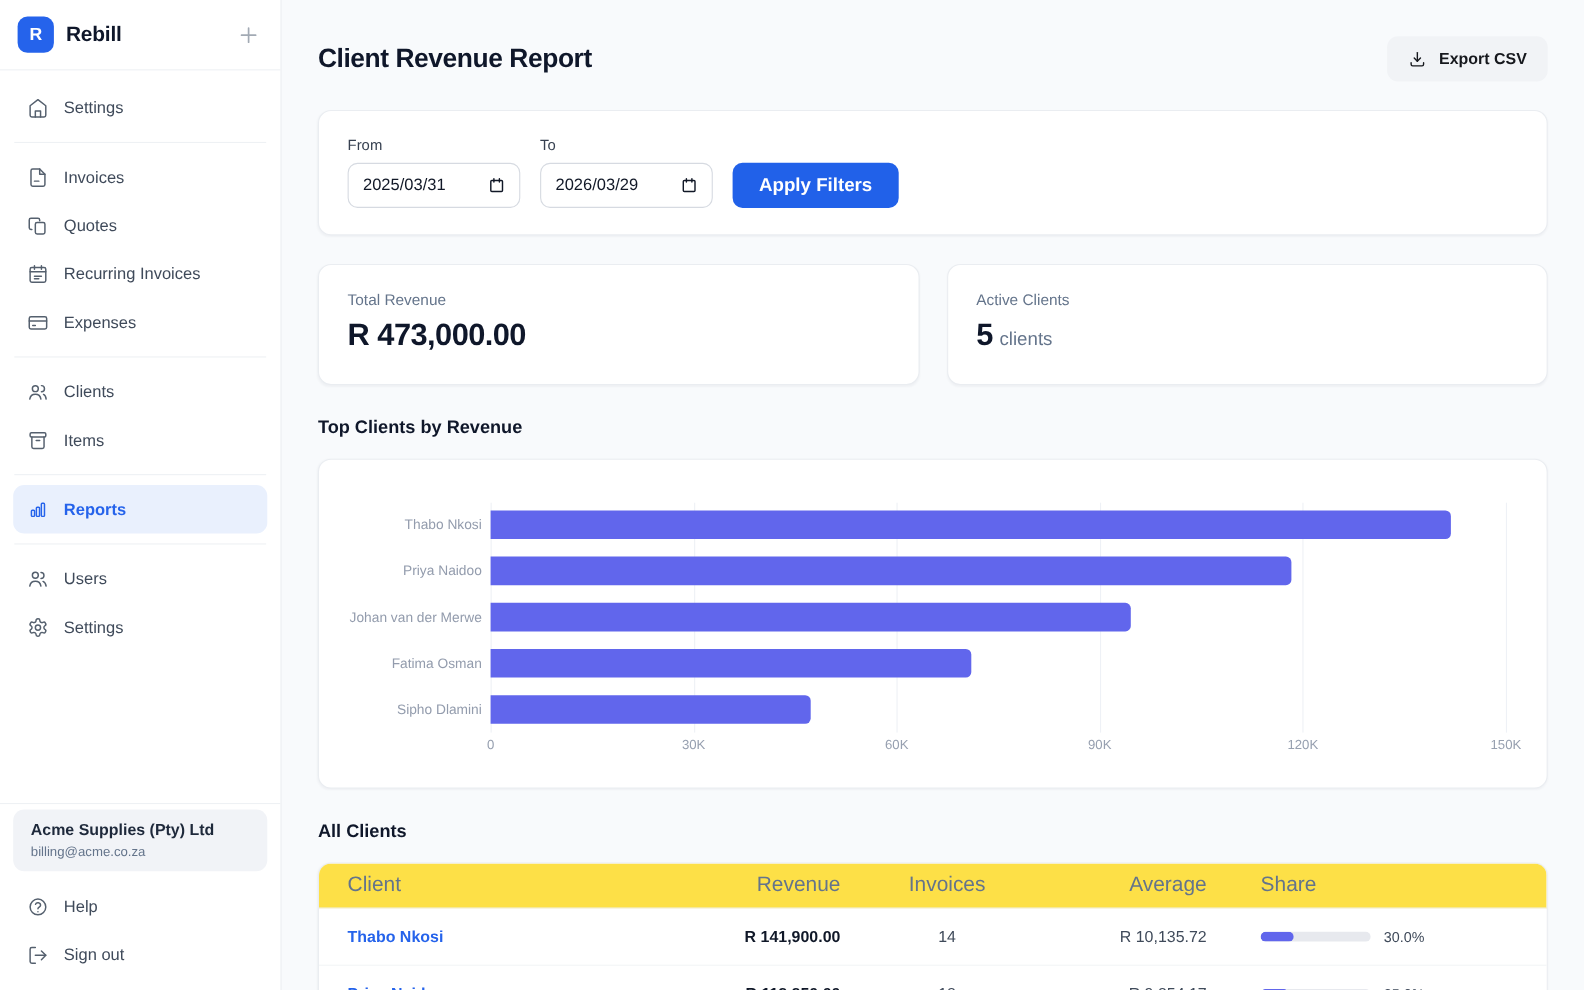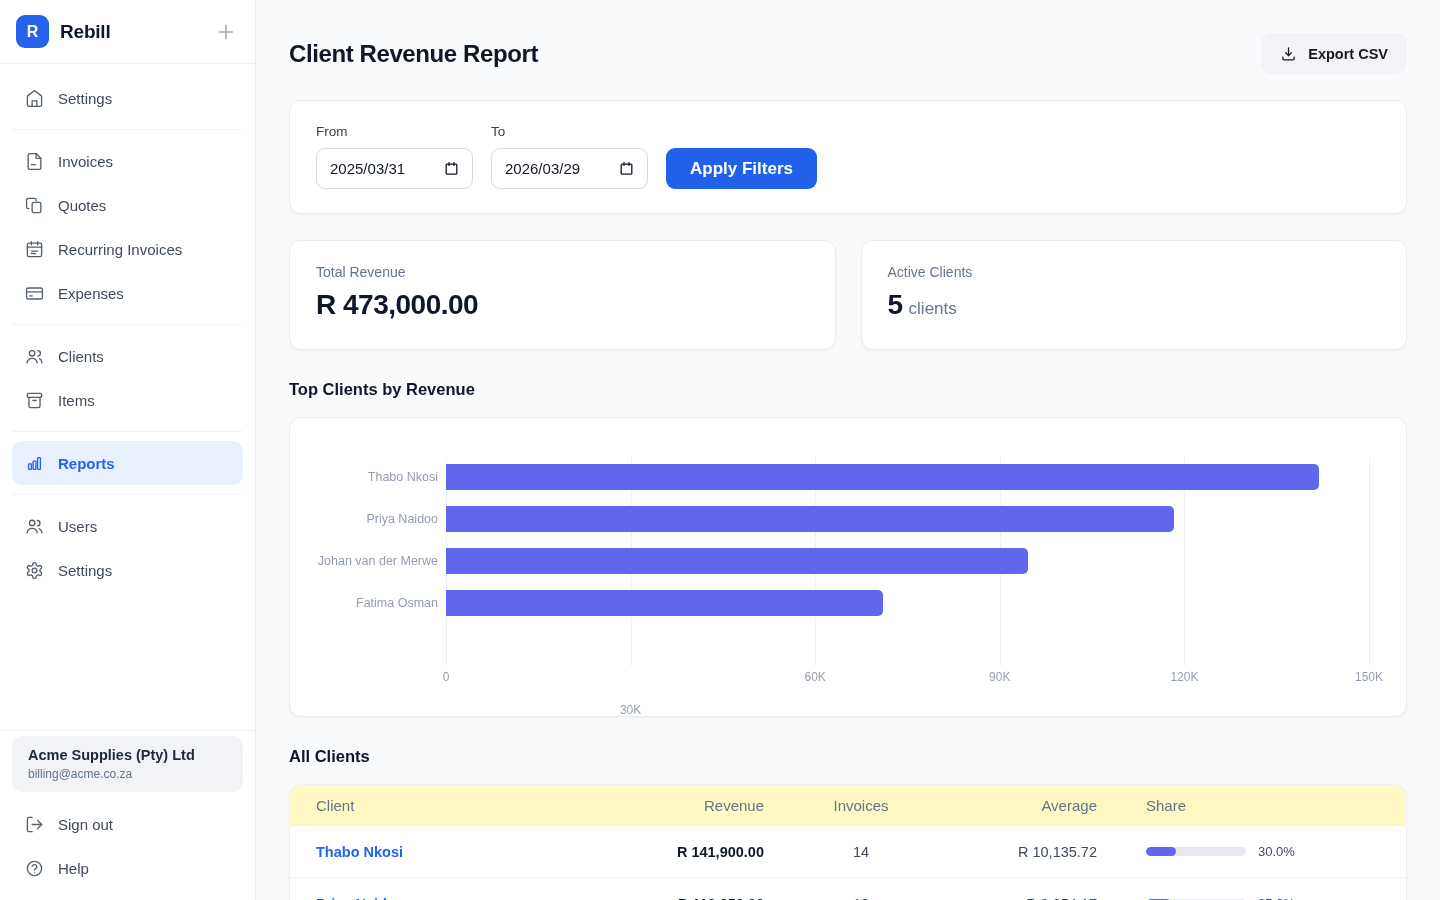--- a/index.html
+++ b/index.html
@@ -93,22 +93,22 @@
     position:absolute; top:206px; transform:translateX(-50%);
     font-size:12px; color:#97a0b0;
   }
 
   .table-card { margin-top:18px; overflow:hidden; }
   .thead, .trow {
     display:grid; grid-template-columns:300px 148px 194px 139px 1fr;
     align-items:center; padding:0 26px;
   }
   .thead {
-    height:41px; background:#fef9c3; border-bottom:1px solid #edf0f3;
-    color:#64748b; font-size:15px;
+    height:41px; background:#fde047; border-bottom:1px solid #edf0f3;
+    color:#64748b; font-size:19px;
   }
   .trow { height:52px; border-bottom:1px solid #f1f3f6; font-size:14.5px; background:#fff; }
   .col-right { text-align:right; }
   .col-center { text-align:center; }
   .col-share { padding-left:49px; }
   .client-link { color:#2563eb; font-weight:600; text-decoration:none; cursor:pointer; }
   .revenue-cell { text-align:right; font-weight:700; color:#101828; }
   .invoices-cell { text-align:center; color:#3f4a5a; }
   .average-cell { text-align:right; color:#3f4a5a; }
   .share-cell { display:flex; align-items:center; gap:12px; padding-left:49px; }
@@ -239,36 +239,36 @@
   </nav>
 
   <div class="sidebar-bottom">
     <div class="company-card">
       <div class="company-name">Acme Supplies (Pty) Ltd</div>
       <div class="company-email">billing@acme.co.za</div>
     </div>
     <div class="nav-item">
       <span class="ic">
         <svg width="19" height="19" viewBox="0 0 24 24" fill="none" stroke="currentColor" stroke-width="1.7" stroke-linecap="round" stroke-linejoin="round">
+            <circle cx="12" cy="12" r="9"></circle>
+            <path d="M9.2 9a3 3 0 0 1 5.8 1c0 2-3 2.2-3 4"></path>
+            <path d="M12 17.5h.01"></path>
+          </svg>
+      </span>
+      <span>Help</span>
+    </div>
+    <div class="nav-item">
+      <span class="ic">
+        <svg width="19" height="19" viewBox="0 0 24 24" fill="none" stroke="currentColor" stroke-width="1.7" stroke-linecap="round" stroke-linejoin="round">
             <path d="M9 21H5a2 2 0 0 1-2-2V5a2 2 0 0 1 2-2h4"></path>
             <path d="m16 17 5-5-5-5"></path>
             <path d="M21 12H9"></path>
           </svg>
       </span>
       <span>Sign out</span>
-    </div>
-    <div class="nav-item">
-      <span class="ic">
-        <svg width="19" height="19" viewBox="0 0 24 24" fill="none" stroke="currentColor" stroke-width="1.7" stroke-linecap="round" stroke-linejoin="round">
-            <circle cx="12" cy="12" r="9"></circle>
-            <path d="M9.2 9a3 3 0 0 1 5.8 1c0 2-3 2.2-3 4"></path>
-            <path d="M12 17.5h.01"></path>
-          </svg>
-      </span>
-      <span>Help</span>
     </div>
   </div>
 </aside>
 
 <main class="main">
 
   <div class="page-header">
     <h1 class="page-title">Client Revenue Report</h1>
     <button class="export-btn">
       <span>
@@ -341,23 +341,27 @@
         <div class="bar" style="width: 727.632px; background: rgb(97, 102, 236);"></div>
       </div>
       <div class="bar-row" style="top: 84px;">
         <span class="bar-label">Johan van der Merwe</span>
         <div class="bar" style="width: 582.105px; background: rgb(97, 102, 236);"></div>
       </div>
       <div class="bar-row" style="top: 126px;">
         <span class="bar-label">Fatima Osman</span>
         <div class="bar" style="width: 436.579px; background: rgb(97, 102, 236);"></div>
       </div>
+      <div class="bar-row" style="top: 168px;">
+        <span class="bar-label">Sipho Dlamini</span>
+        <div class="bar" style="width: 291.053px; background: rgb(97, 102, 236);"></div>
+      </div>
 
       <span class="tick" style="left: 0px;">0</span>
-      <span class="tick" style="left: 184.6px; margin-top: 33px;">30K</span>
+      <span class="tick" style="left: 184.6px;">30K</span>
       <span class="tick" style="left: 369.2px;">60K</span>
       <span class="tick" style="left: 553.8px;">90K</span>
       <span class="tick" style="left: 738.4px;">120K</span>
       <span class="tick" style="left: 923px;">150K</span>
     </div>
   </div>
 
   <h2 class="section-heading">All Clients</h2>
 
   <div class="card table-card">

